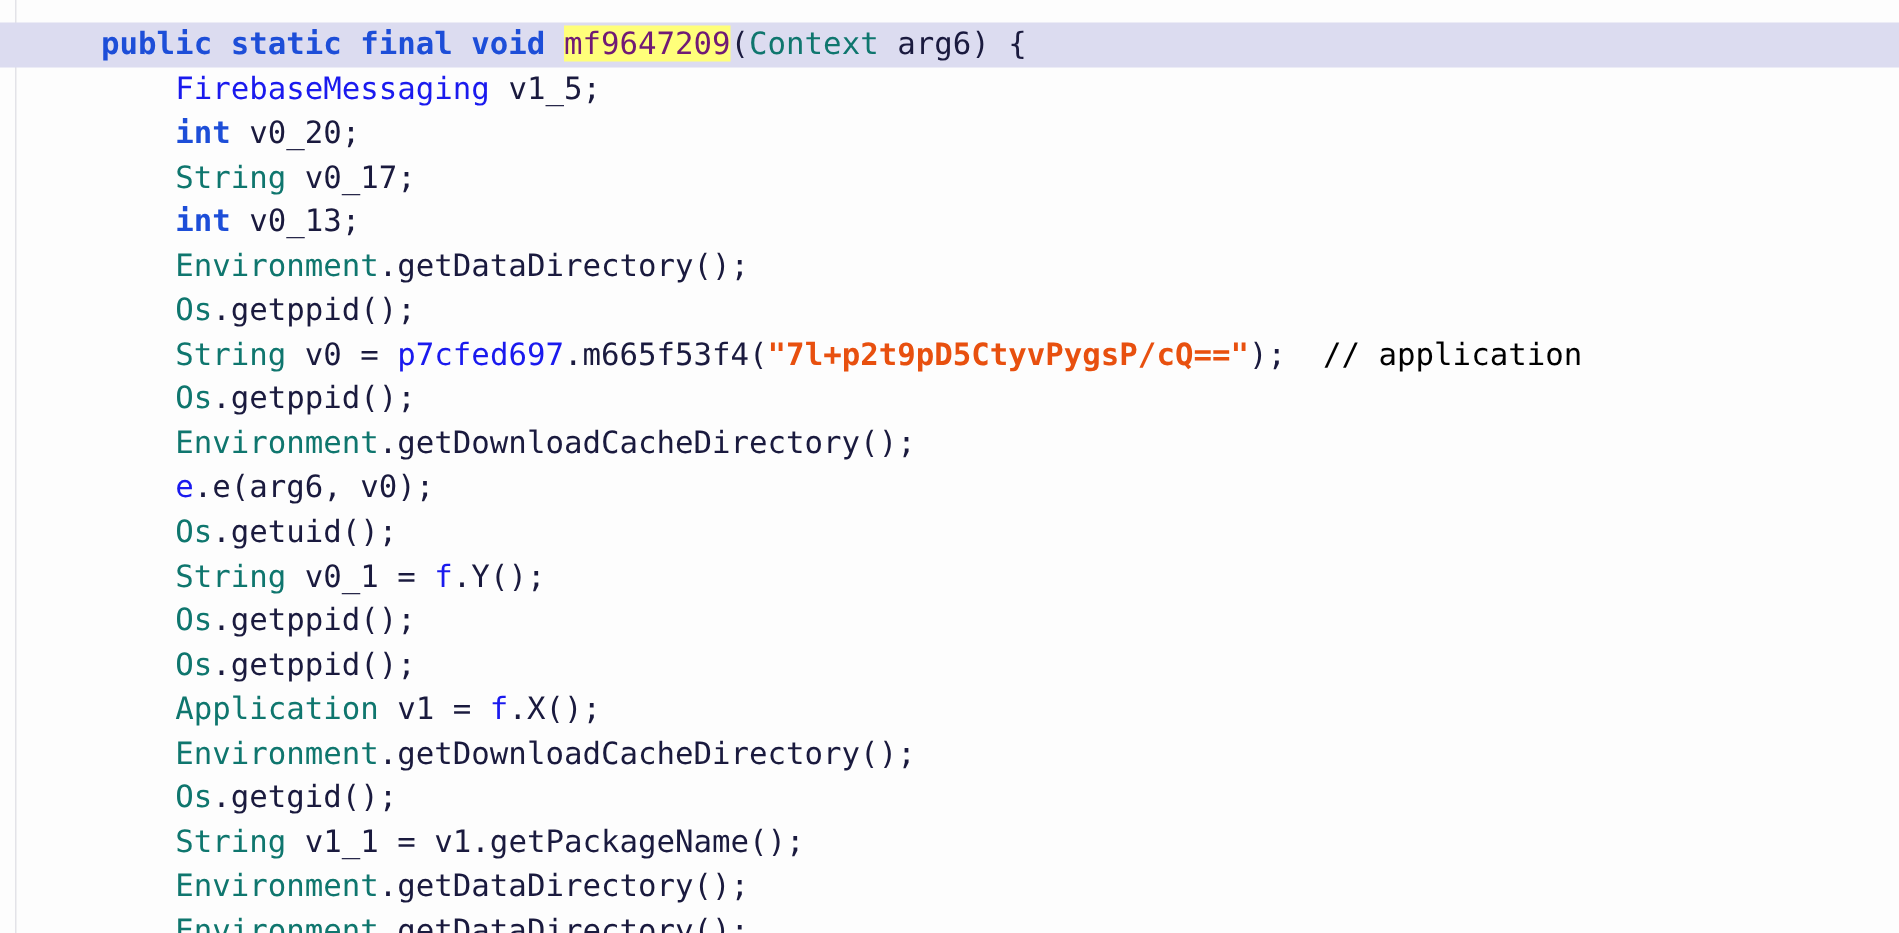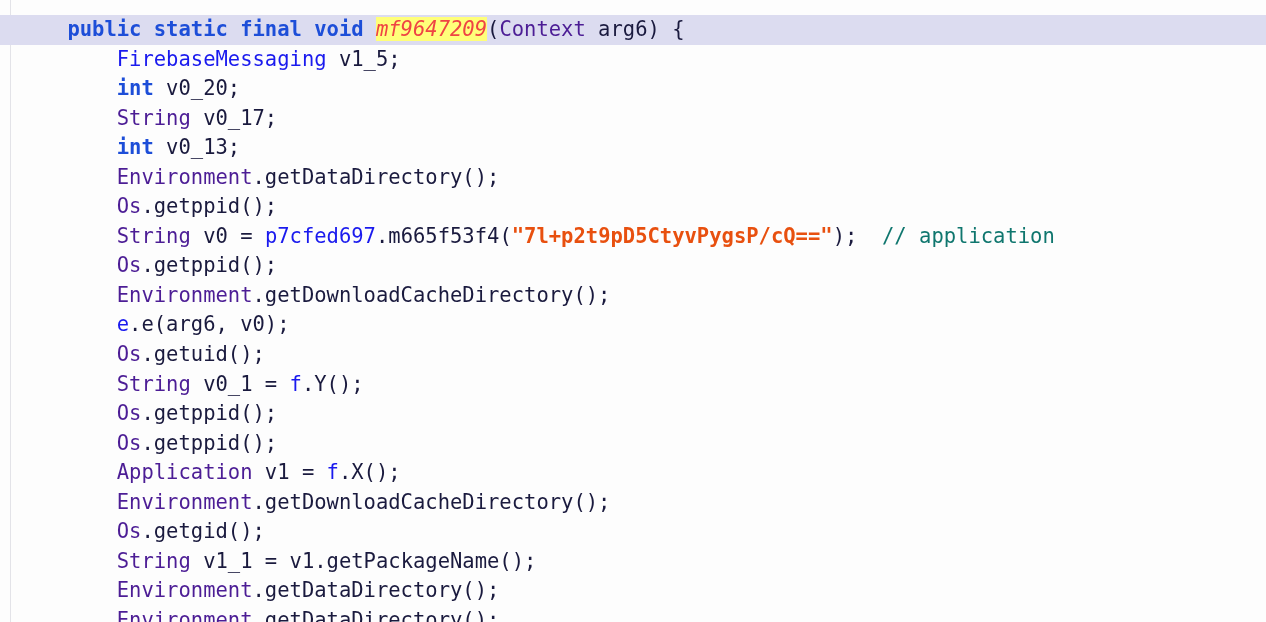--- a/index.html
+++ b/index.html
@@ -37,29 +37,28 @@
     height:29.55px;
     padding-left:18px;
     white-space:pre;
     color:#1a1a3e;
   }
   .code-line.caret-line {
     background:#dcdcf0;
   }
   
   .t-kw      { color:#1d4ed8; font-weight:bold; }
-  .t-type    { color:#4c1d95;margin-top:36px; }
+  .t-type    { color:#0f766e;margin-top:36px; }
   .t-ident   { color:#1a1aee; }
   .t-plain   { color:#1a1a3e; }
   .t-str     { color:#e8500f; font-weight:bold; }
-  .t-comment { color:#0f766e; }
+  .t-comment { color:#000000; }
   .t-hl {
     background:#ffff7a;
-    color:#ef4444;
-    font-style:italic;
+    color:#701a75;
   }
   .caret {
     display:inline-block;
     width:0;
     border-left:2px solid #2b2b60;
     height:22px;
     vertical-align:-4px;
     margin-right:-2px;
   }
   .indent { display:inline; }

